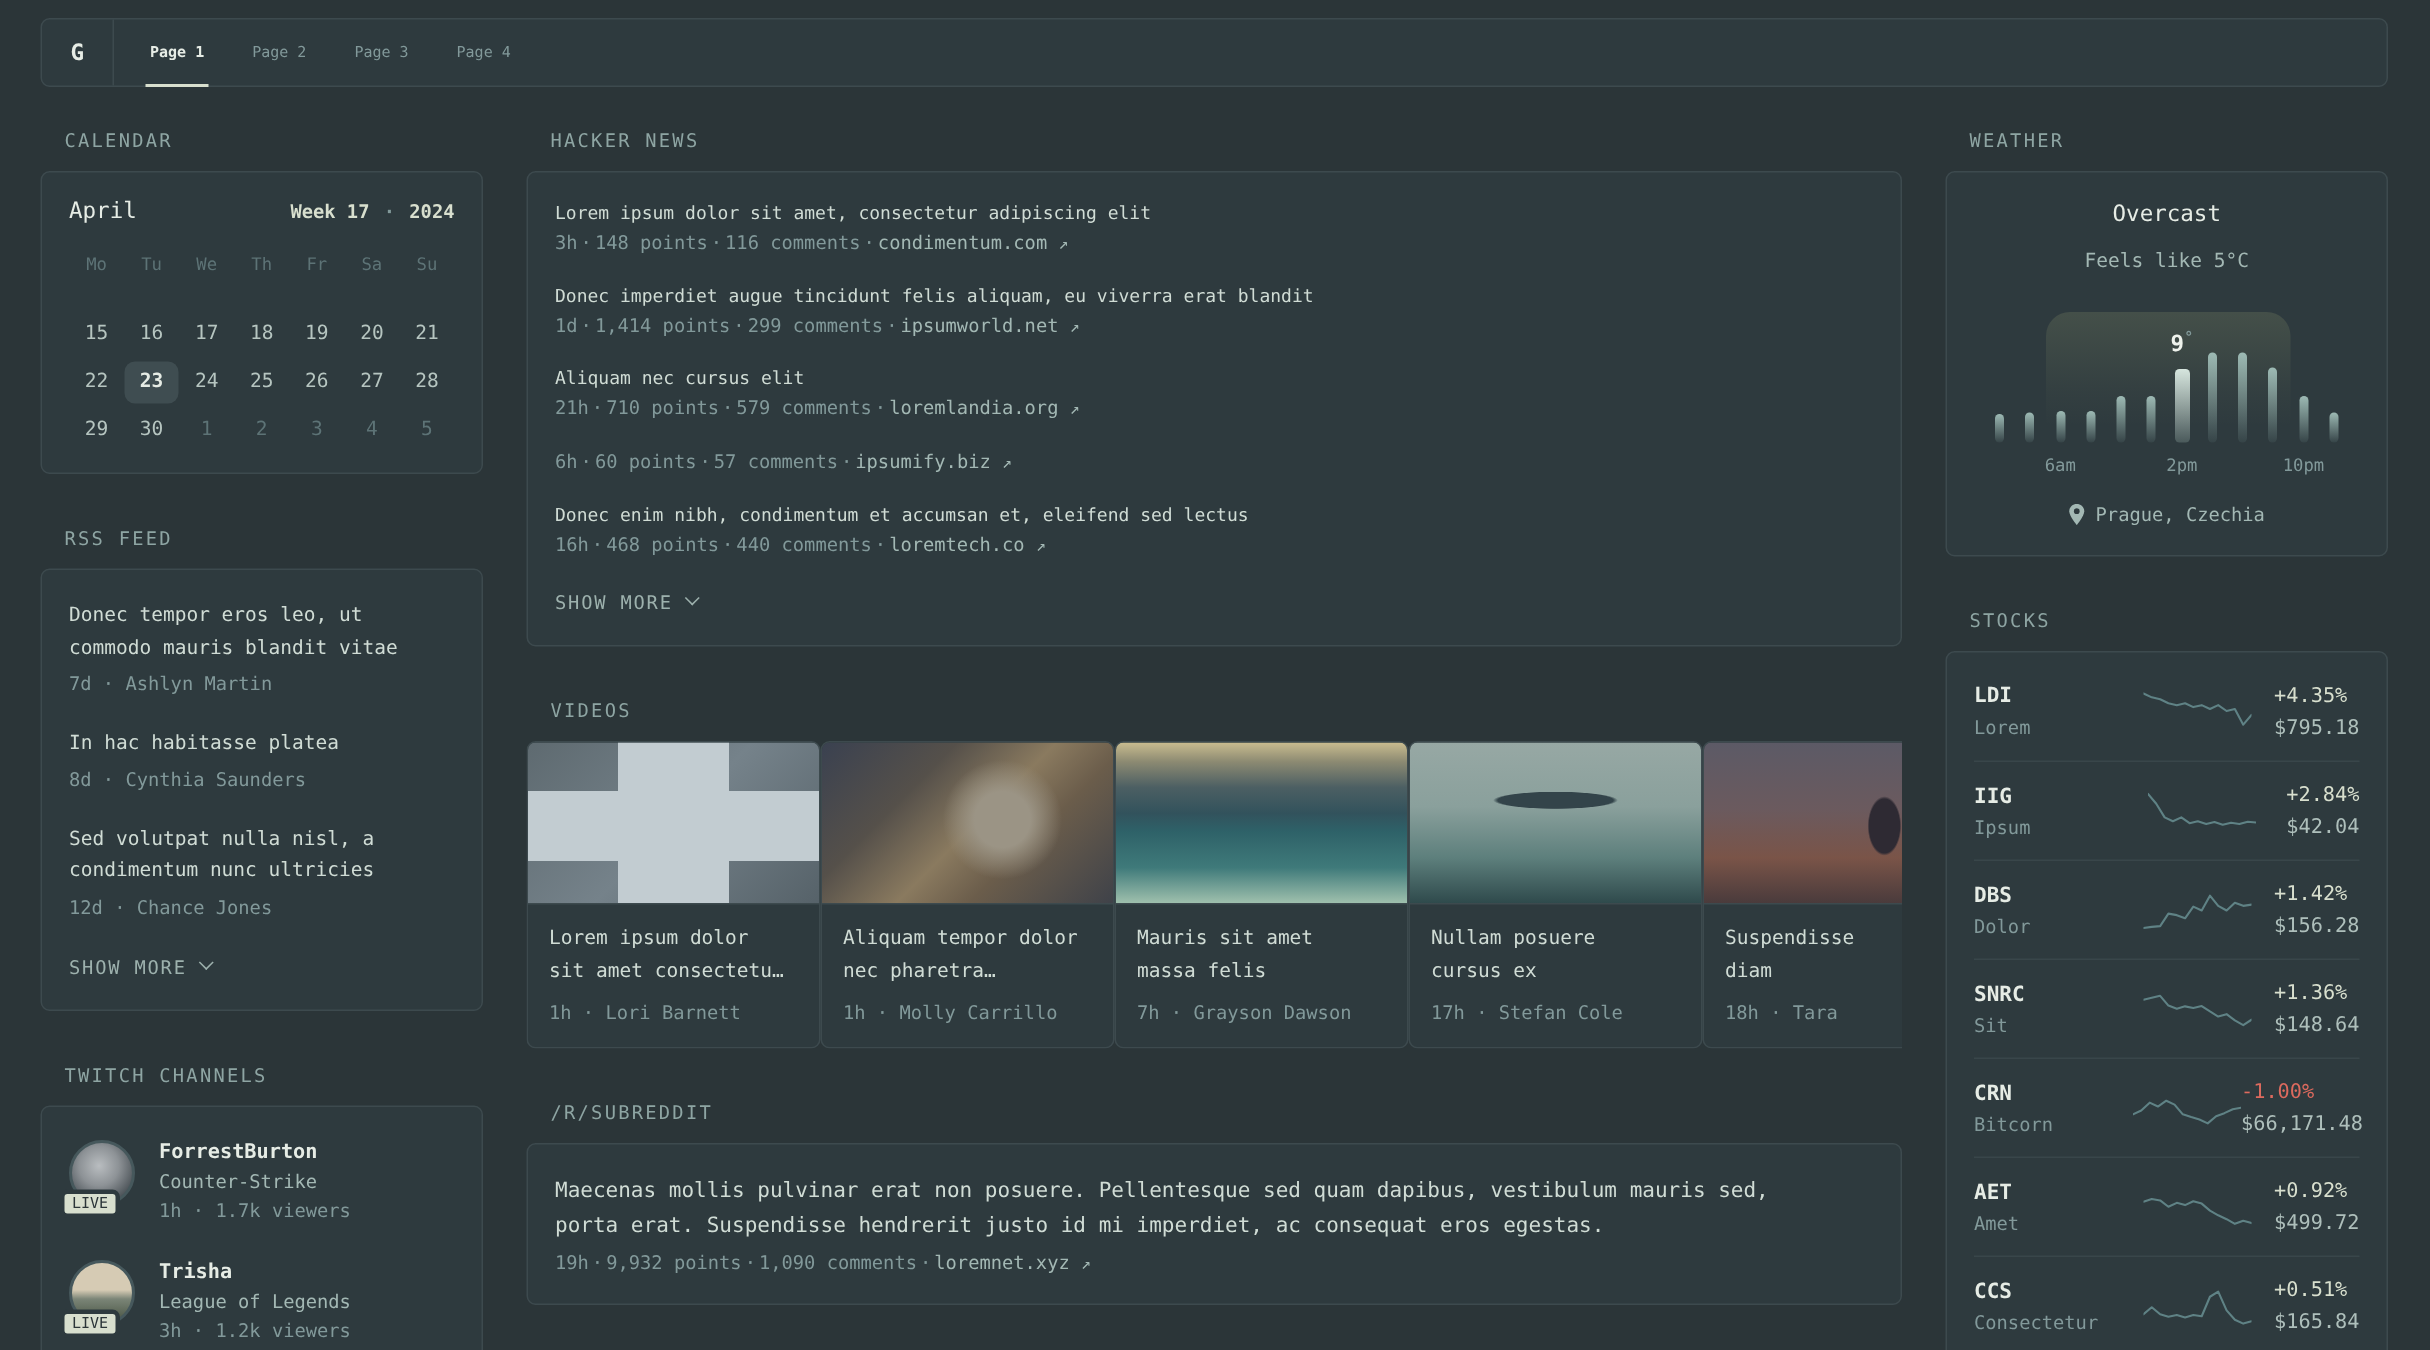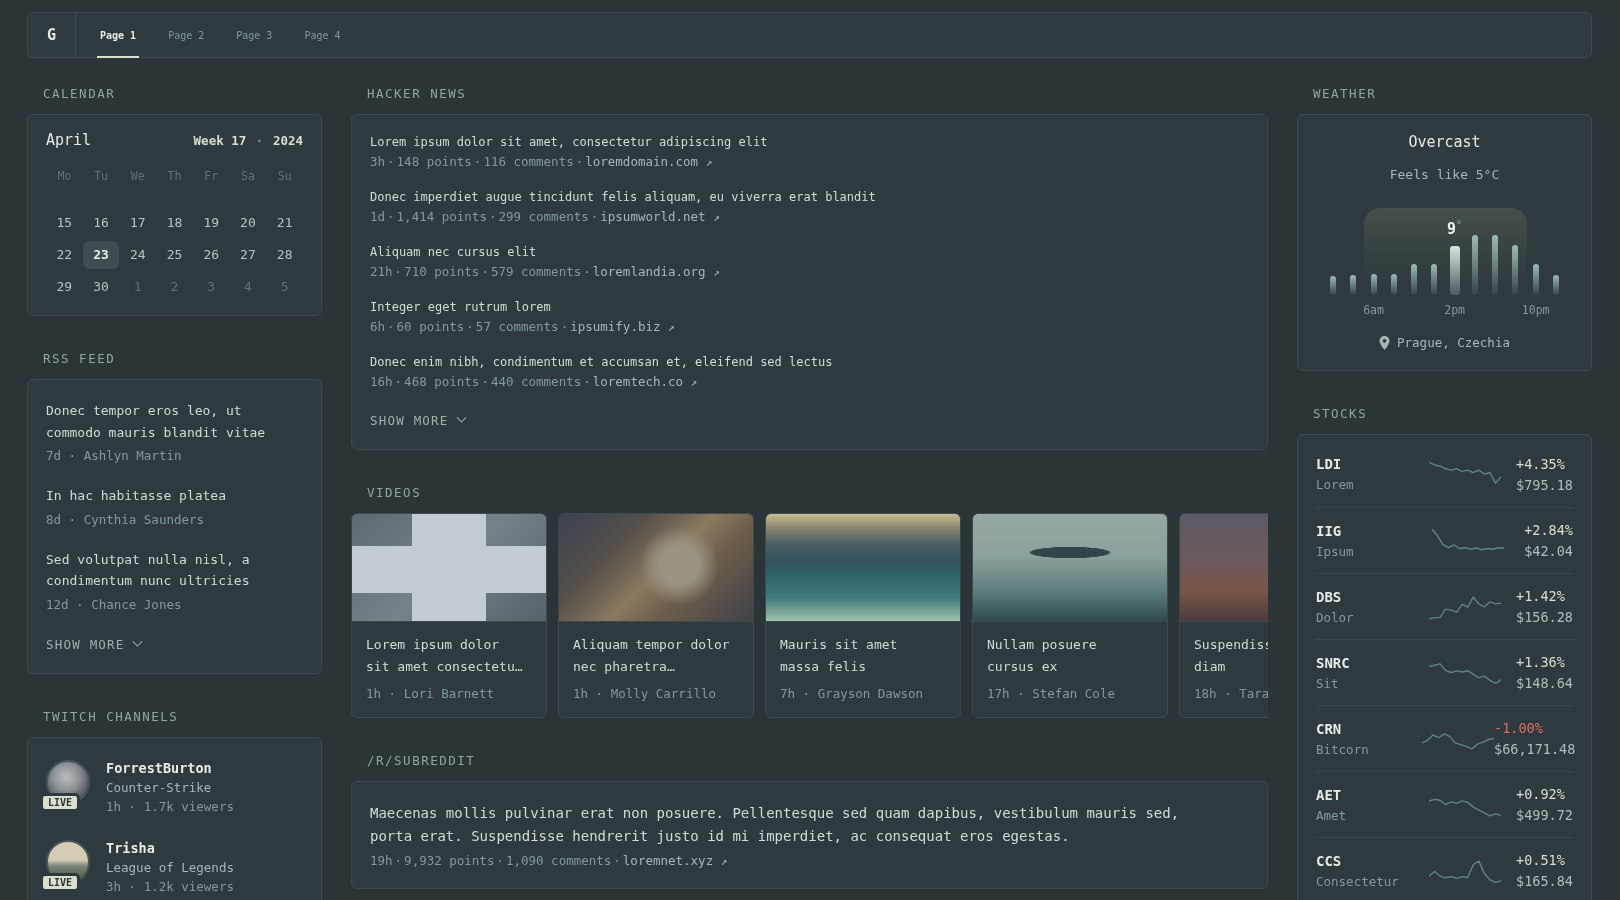--- a/index.html
+++ b/index.html
@@ -50,32 +50,32 @@
   .rss-title{font-size:13px;line-height:21.5px;color:var(--text);cursor:pointer}
   .meta{font-size:12.5px;color:var(--dim);margin-top:5px;white-space:nowrap}
   
   .tw-card{padding:22px 18px}
   .tw-row{display:flex;gap:16px;margin-bottom:26px;cursor:pointer}
   .tw-avwrap{position:relative;width:44px;height:44px;flex:none}
   .avatar{width:44px;height:44px;border-radius:50%;border:2px solid #46585c}
   .avatar-gray{background:radial-gradient(circle at 45% 38%,#b9bdc0 0%,#8d9296 40%,#4e555a 75%,#33393d 100%)}
   .avatar-beanie{background:linear-gradient(to bottom,#d6cbb4 0 45%,#7b8577 60%,#44503f 100%)}
   .live-badge{position:absolute;left:-6px;bottom:-8px;background:var(--accent);color:var(--badge-text);
-              font-size:10px;font-weight:bold;padding:1px 5px;border-radius:5px;border:3px solid var(--card)}
+              font-size:10px;font-weight:normal;padding:1px 5px;border-radius:5px;border:3px solid var(--card)}
   .tw-name{font-size:13.5px;font-weight:bold;color:var(--bright)}
   .tw-game{font-size:12.5px;color:var(--mid);margin-top:4px}
   .tw-meta{font-size:12.5px;color:var(--dim);margin-top:4px}
   
   .hn-item{margin-bottom:21px}
   .hn-title{display:block;font-size:12px;color:var(--text);cursor:pointer}
   .domain{color:var(--mid);cursor:pointer}
   .arrow{font-size:11px;color:var(--mid)}
   .sub-title{font-size:14px;line-height:23px;color:var(--text);cursor:pointer}
   
-  .vid-row{display:flex;gap:11px;overflow:hidden}
+  .vid-row{display:flex;overflow:hidden}
   .vid-card{width:196px;flex:none;background:var(--card);border:1px solid var(--border);border-radius:6px;
             overflow:hidden;padding:0;cursor:pointer}
   .vid-thumb{height:108px;border-bottom:1px solid var(--border)}
   .thumb-cross{background:linear-gradient(to right,rgba(97,109,115,0) 0 31%,#c2ccd1 31% 69%,rgba(97,109,115,0) 69%),
                linear-gradient(to bottom,rgba(97,109,115,0) 0 30%,#c2ccd1 30% 74%,rgba(97,109,115,0) 74%),
                linear-gradient(135deg,#5e6a70,#75828a 50%,#566269);}
   .thumb-camera{background:radial-gradient(circle at 62% 48%,#9b9485 0 14%,rgba(0,0,0,0) 30%),
                 linear-gradient(135deg,#3a4150 0%,#55504a 30%,#8a7a5f 52%,#6b5d4b 68%,#3f4249 100%)}
   .thumb-sea{background:linear-gradient(to bottom,#c9bc8f 0%,#8c8a72 12%,#4c5f63 28%,#32525c 44%,#2e6168 55%,#3f7a7a 78%,#9fc0ad 100%)}
   .thumb-canoe{background:radial-gradient(ellipse 64px 9px at 50% 36%,#33444a 0 60%,rgba(0,0,0,0) 65%),
@@ -247,37 +247,36 @@
     <div class="col-mid">
 
       <section class="widget">
         <h2 class="wlabel">HACKER NEWS</h2>
         <div class="card">
           <div>
 
           <div class="hn-item">
                 <a class="hn-title">Lorem ipsum dolor sit amet, consectetur adipiscing elit</a>
                 <div class="meta">
-                  <span>3h</span><span class="sep">·</span><span>148 points</span><span class="sep">·</span><span>116 comments</span><span class="sep">·</span><a class="domain"><span>loremdomain.com</span> <span class="arrow">↗</span></a>
+                  <span>3h</span><span class="sep">·</span><span>148 points</span><span class="sep">·</span><span>116 comments</span><span class="sep">·</span><a class="domain"><span>condimentum.com</span> <span class="arrow">↗</span></a>
                 </div>
               </div>
               <div class="hn-item">
                 <a class="hn-title">Donec imperdiet augue tincidunt felis aliquam, eu viverra erat blandit</a>
                 <div class="meta">
                   <span>1d</span><span class="sep">·</span><span>1,414 points</span><span class="sep">·</span><span>299 comments</span><span class="sep">·</span><a class="domain"><span>ipsumworld.net</span> <span class="arrow">↗</span></a>
                 </div>
               </div>
               <div class="hn-item">
                 <a class="hn-title">Aliquam nec cursus elit</a>
                 <div class="meta">
                   <span>21h</span><span class="sep">·</span><span>710 points</span><span class="sep">·</span><span>579 comments</span><span class="sep">·</span><a class="domain"><span>loremlandia.org</span> <span class="arrow">↗</span></a>
                 </div>
               </div>
               <div class="hn-item">
-                <a class="hn-title">Integer eget rutrum lorem</a>
                 <div class="meta">
                   <span>6h</span><span class="sep">·</span><span>60 points</span><span class="sep">·</span><span>57 comments</span><span class="sep">·</span><a class="domain"><span>ipsumify.biz</span> <span class="arrow">↗</span></a>
                 </div>
               </div>
               <div class="hn-item">
                 <a class="hn-title">Donec enim nibh, condimentum et accumsan et, eleifend sed lectus</a>
                 <div class="meta">
                   <span>16h</span><span class="sep">·</span><span>468 points</span><span class="sep">·</span><span>440 comments</span><span class="sep">·</span><a class="domain"><span>loremtech.co</span> <span class="arrow">↗</span></a>
                 </div>
               </div>

